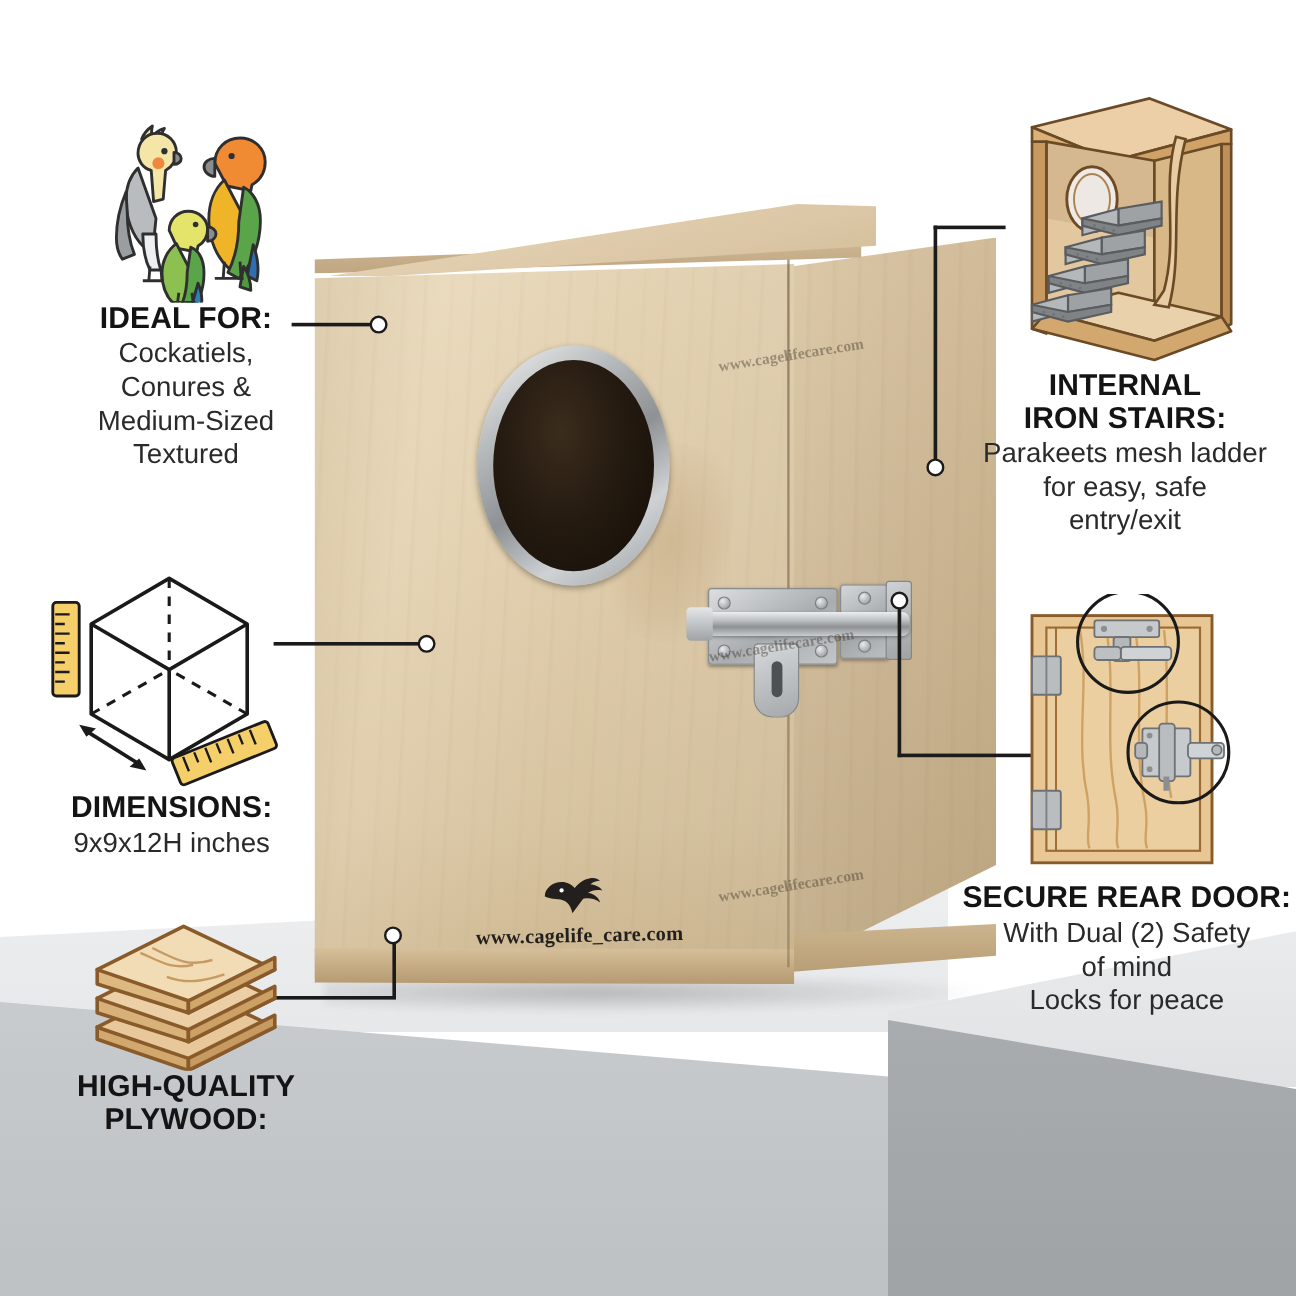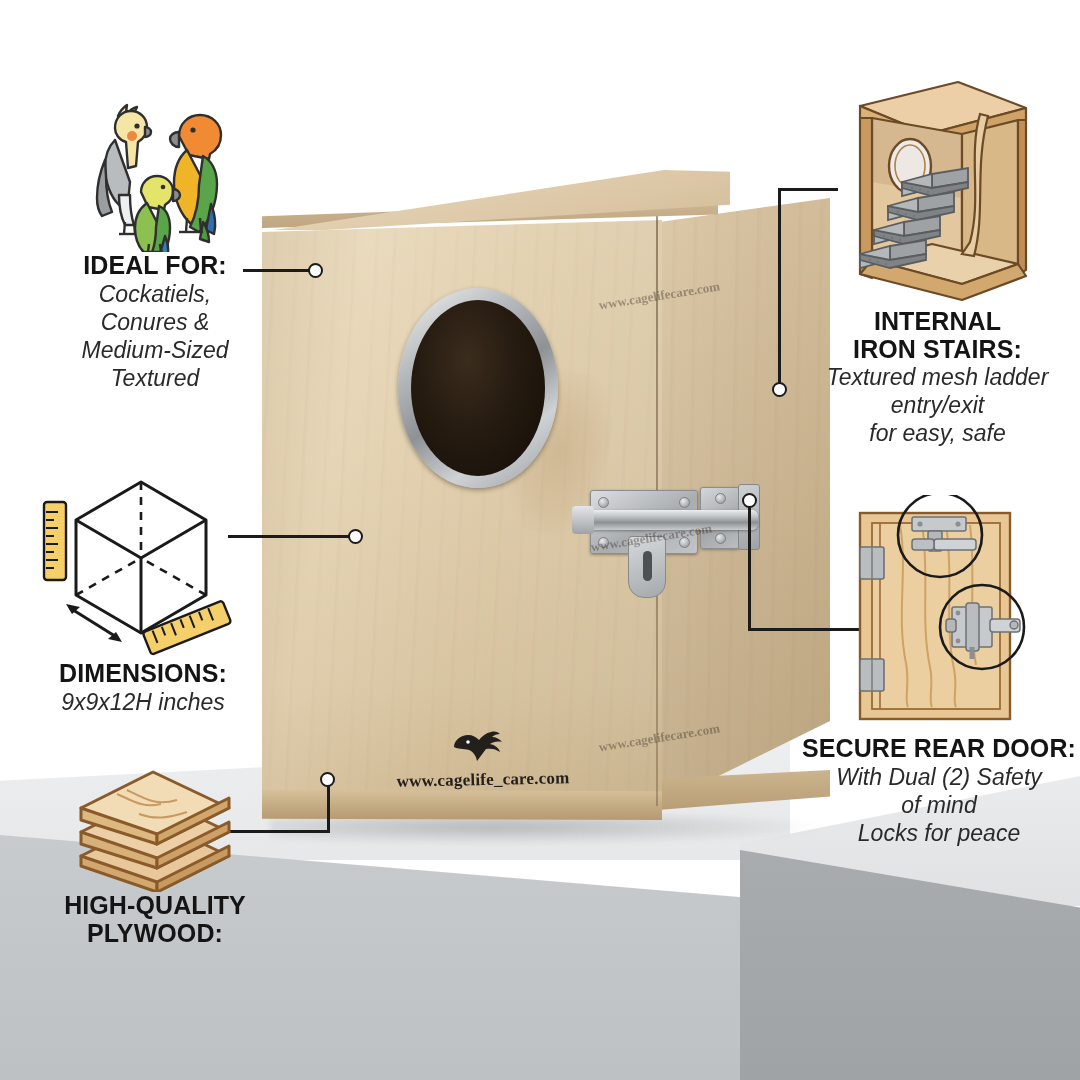--- a/index.html
+++ b/index.html
@@ -183,21 +183,21 @@
     border:2.5px solid #1b1b1b; background:#ffffff;
   }
 
   
   .callout { position:absolute; }
   .callout .icon { display:block; margin:0 auto; }
   .c-title {
     font-weight:bold; color:#141414; line-height:1.1;
     font-size:25px; letter-spacing:.1px;
   }
-  .c-body { color:#2a2a2a; font-size:23px; line-height:1.22;font-style:italic; }
+  .c-body { color:#2a2a2a; font-size:23px; line-height:1.22; }
   .ta-c { text-align:center; }
 
   .co-ideal   { left:30px;  top:100px;  width:250px; }
   .co-dim     { left:18px;  top:460px;  width:250px; }
   .co-ply     { left:10px;  top:770px;  width:290px; }
   .co-stairs  { left:800px; top:78px;   width:275px; }
   .co-door    { left:800px; top:495px;  width:278px; }
 </style>
 </head>
 <body>
@@ -470,23 +470,23 @@
         <circle cx="30" cy="182" r="1.1"></circle>
           <circle cx="38" cy="184" r="1.1"></circle>
           <circle cx="46" cy="186" r="1.1"></circle>
       </g>
     </svg>
     <div class="c-title">
       <div>INTERNAL</div>
       <div>IRON STAIRS:</div>
     </div>
     <div class="c-body">
-      <div>Textured mesh ladder</div>
+      <div>Parakeets mesh ladder</div>
+      <div>for easy, safe</div>
       <div>entry/exit</div>
-      <div>for easy, safe</div>
     </div>
   </div>
 
   <div class="callout co-door ta-c">
     <svg class="icon" width="210" height="240" viewBox="0 0 210 240">
 
       <rect x="26" y="18" width="150" height="206" fill="#e8c795" stroke="#8a5b2a" stroke-width="2.4"></rect>
       <rect x="38" y="28" width="128" height="186" fill="#eccfa0" stroke="#9c6b34" stroke-width="1.8"></rect>
 
       <g fill="none" stroke="#cfa264" stroke-width="2">

